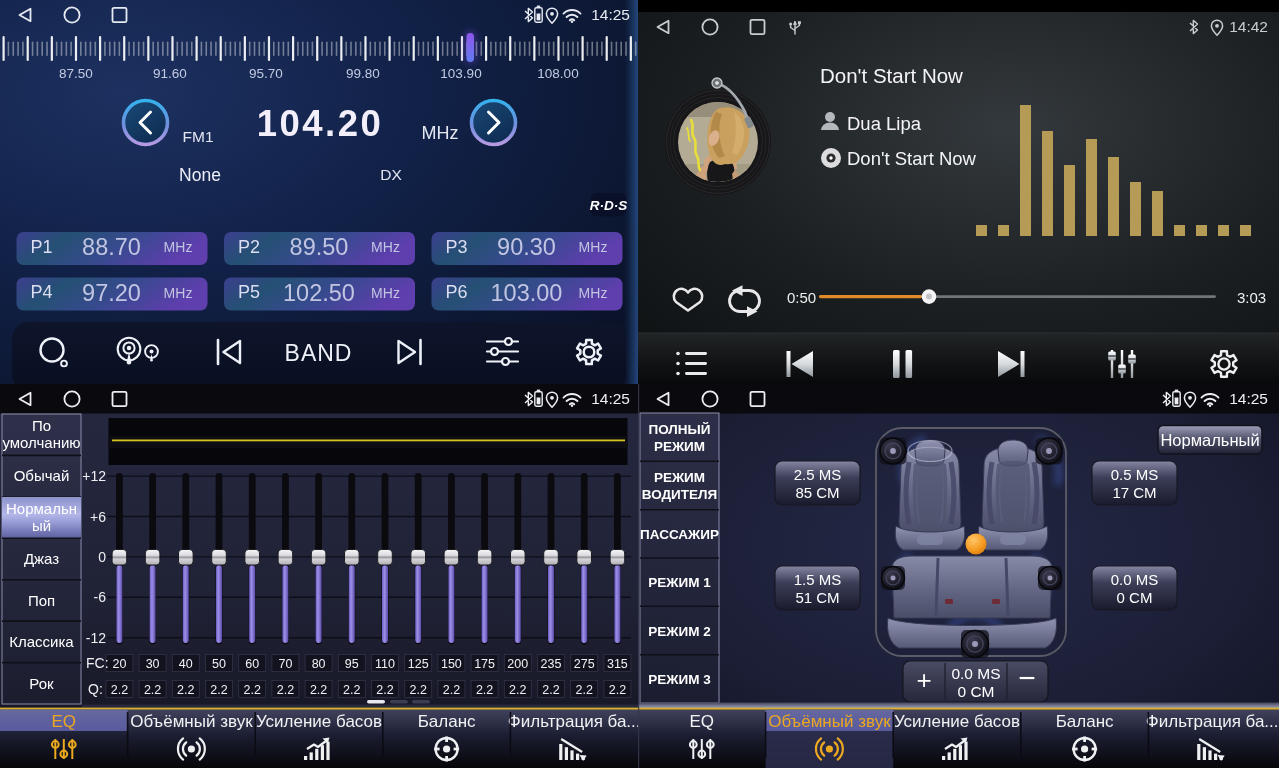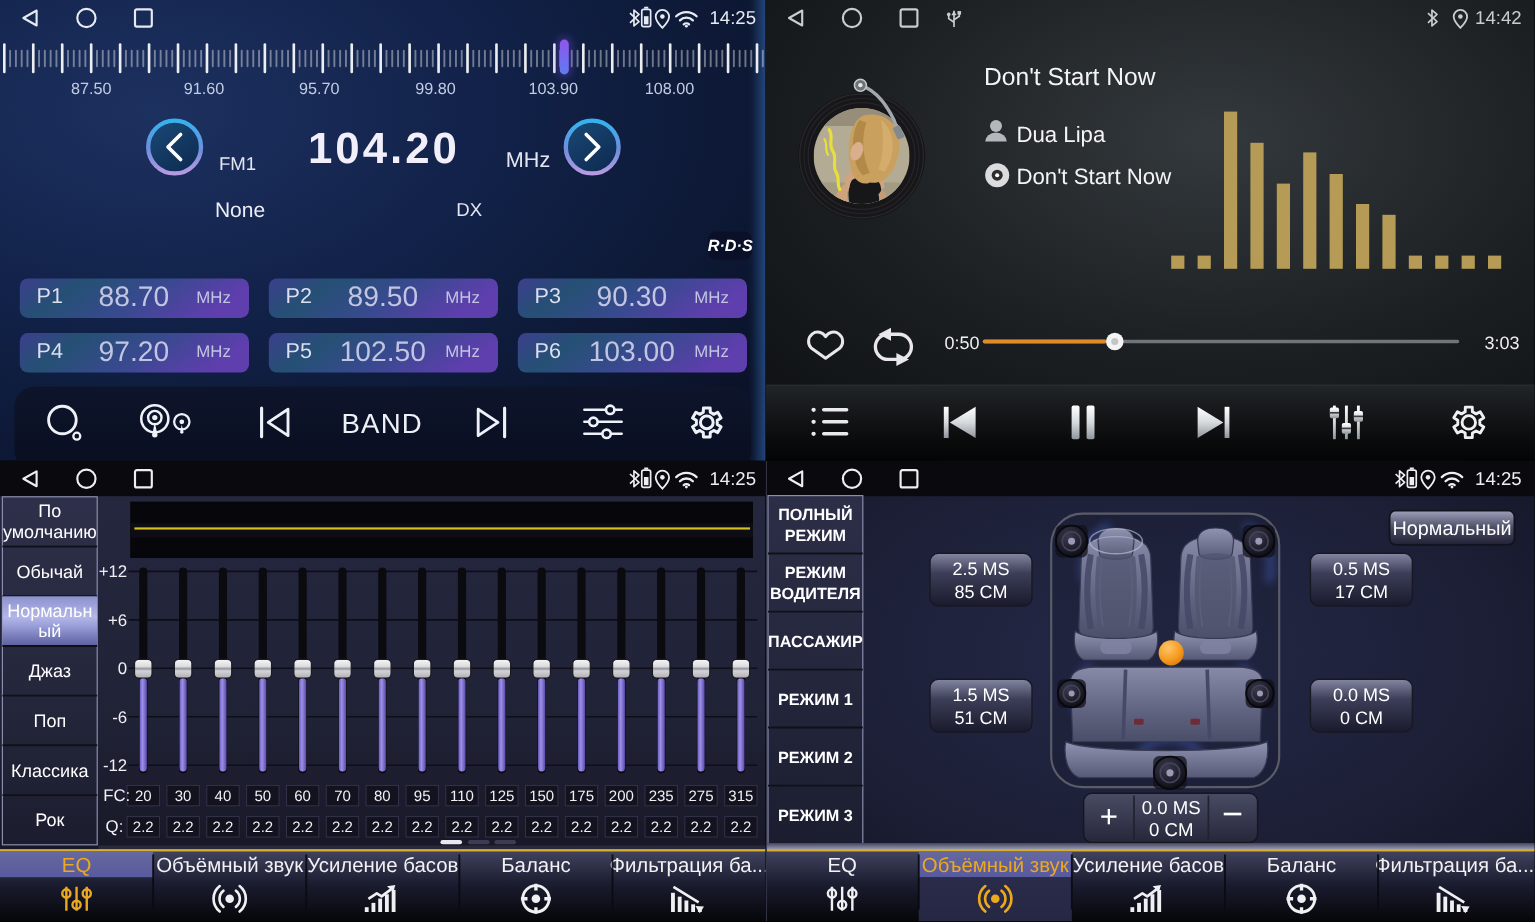--- a/index.html
+++ b/index.html
@@ -256,21 +256,21 @@
       <path d="M398.5,341 L415,352 L398.5,363 Z" fill="none" stroke="#eef1f8" stroke-width="2.4" stroke-linejoin="round"></path>
       <line x1="487" y1="341.5" x2="518" y2="341.5" stroke="#eef1f8" stroke-width="2.2" stroke-linecap="round"></line>
       <circle cx="508.5" cy="341.5" r="3.5" fill="#0c1226" stroke="#eef1f8" stroke-width="2.2"></circle>
       <line x1="487" y1="351.5" x2="518" y2="351.5" stroke="#eef1f8" stroke-width="2.2" stroke-linecap="round"></line>
       <circle cx="494.5" cy="351.5" r="3.5" fill="#0c1226" stroke="#eef1f8" stroke-width="2.2"></circle>
       <line x1="487" y1="361.5" x2="518" y2="361.5" stroke="#eef1f8" stroke-width="2.2" stroke-linecap="round"></line>
       <circle cx="505.5" cy="361.5" r="3.5" fill="#0c1226" stroke="#eef1f8" stroke-width="2.2"></circle>
       <path d="M586.2,339.9 L591.8,339.9 L591.9,343.6 L594.8,345.3 L598.1,343.5 L600.9,348.4 L597.7,350.3 L597.7,353.7 L600.9,355.6 L598.1,360.5 L594.8,358.7 L591.9,360.4 L591.8,364.1 L586.2,364.1 L586.1,360.4 L583.2,358.7 L579.9,360.5 L577.1,355.6 L580.3,353.7 L580.3,350.3 L577.1,348.4 L579.9,343.5 L583.2,345.3 L586.1,343.6 Z" fill="none" stroke="#eef1f8" stroke-width="2.5" stroke-linejoin="round"></path>
       <circle cx="589" cy="352" r="5.3" fill="none" stroke="#eef1f8" stroke-width="2.5"></circle>
     </svg></div>
-<div class="q" style="left:638px;top:0;width:641px;height:384px"><svg width="641" height="384" viewBox="0 0 641 384" font-family="Liberation Sans, sans-serif">
+<div class="q" style="left:638px;top:12px;width:641px;height:384px"><svg width="641" height="384" viewBox="0 0 641 384" font-family="Liberation Sans, sans-serif">
       <defs>
 <radialGradient id="q2bg" cx="0.58" cy="0.3" r="0.95">
  <stop offset="0" stop-color="#34393d"></stop>
           <stop offset="0.5" stop-color="#1b1f22"></stop>
           <stop offset="1" stop-color="#0b0d0e"></stop>
 </radialGradient>
 <linearGradient id="q2tb" x1="0" y1="0" x2="0" y2="1">
  <stop offset="0" stop-color="#222527"></stop>
           <stop offset="0.5" stop-color="#101213"></stop>
           <stop offset="1" stop-color="#030404"></stop>

